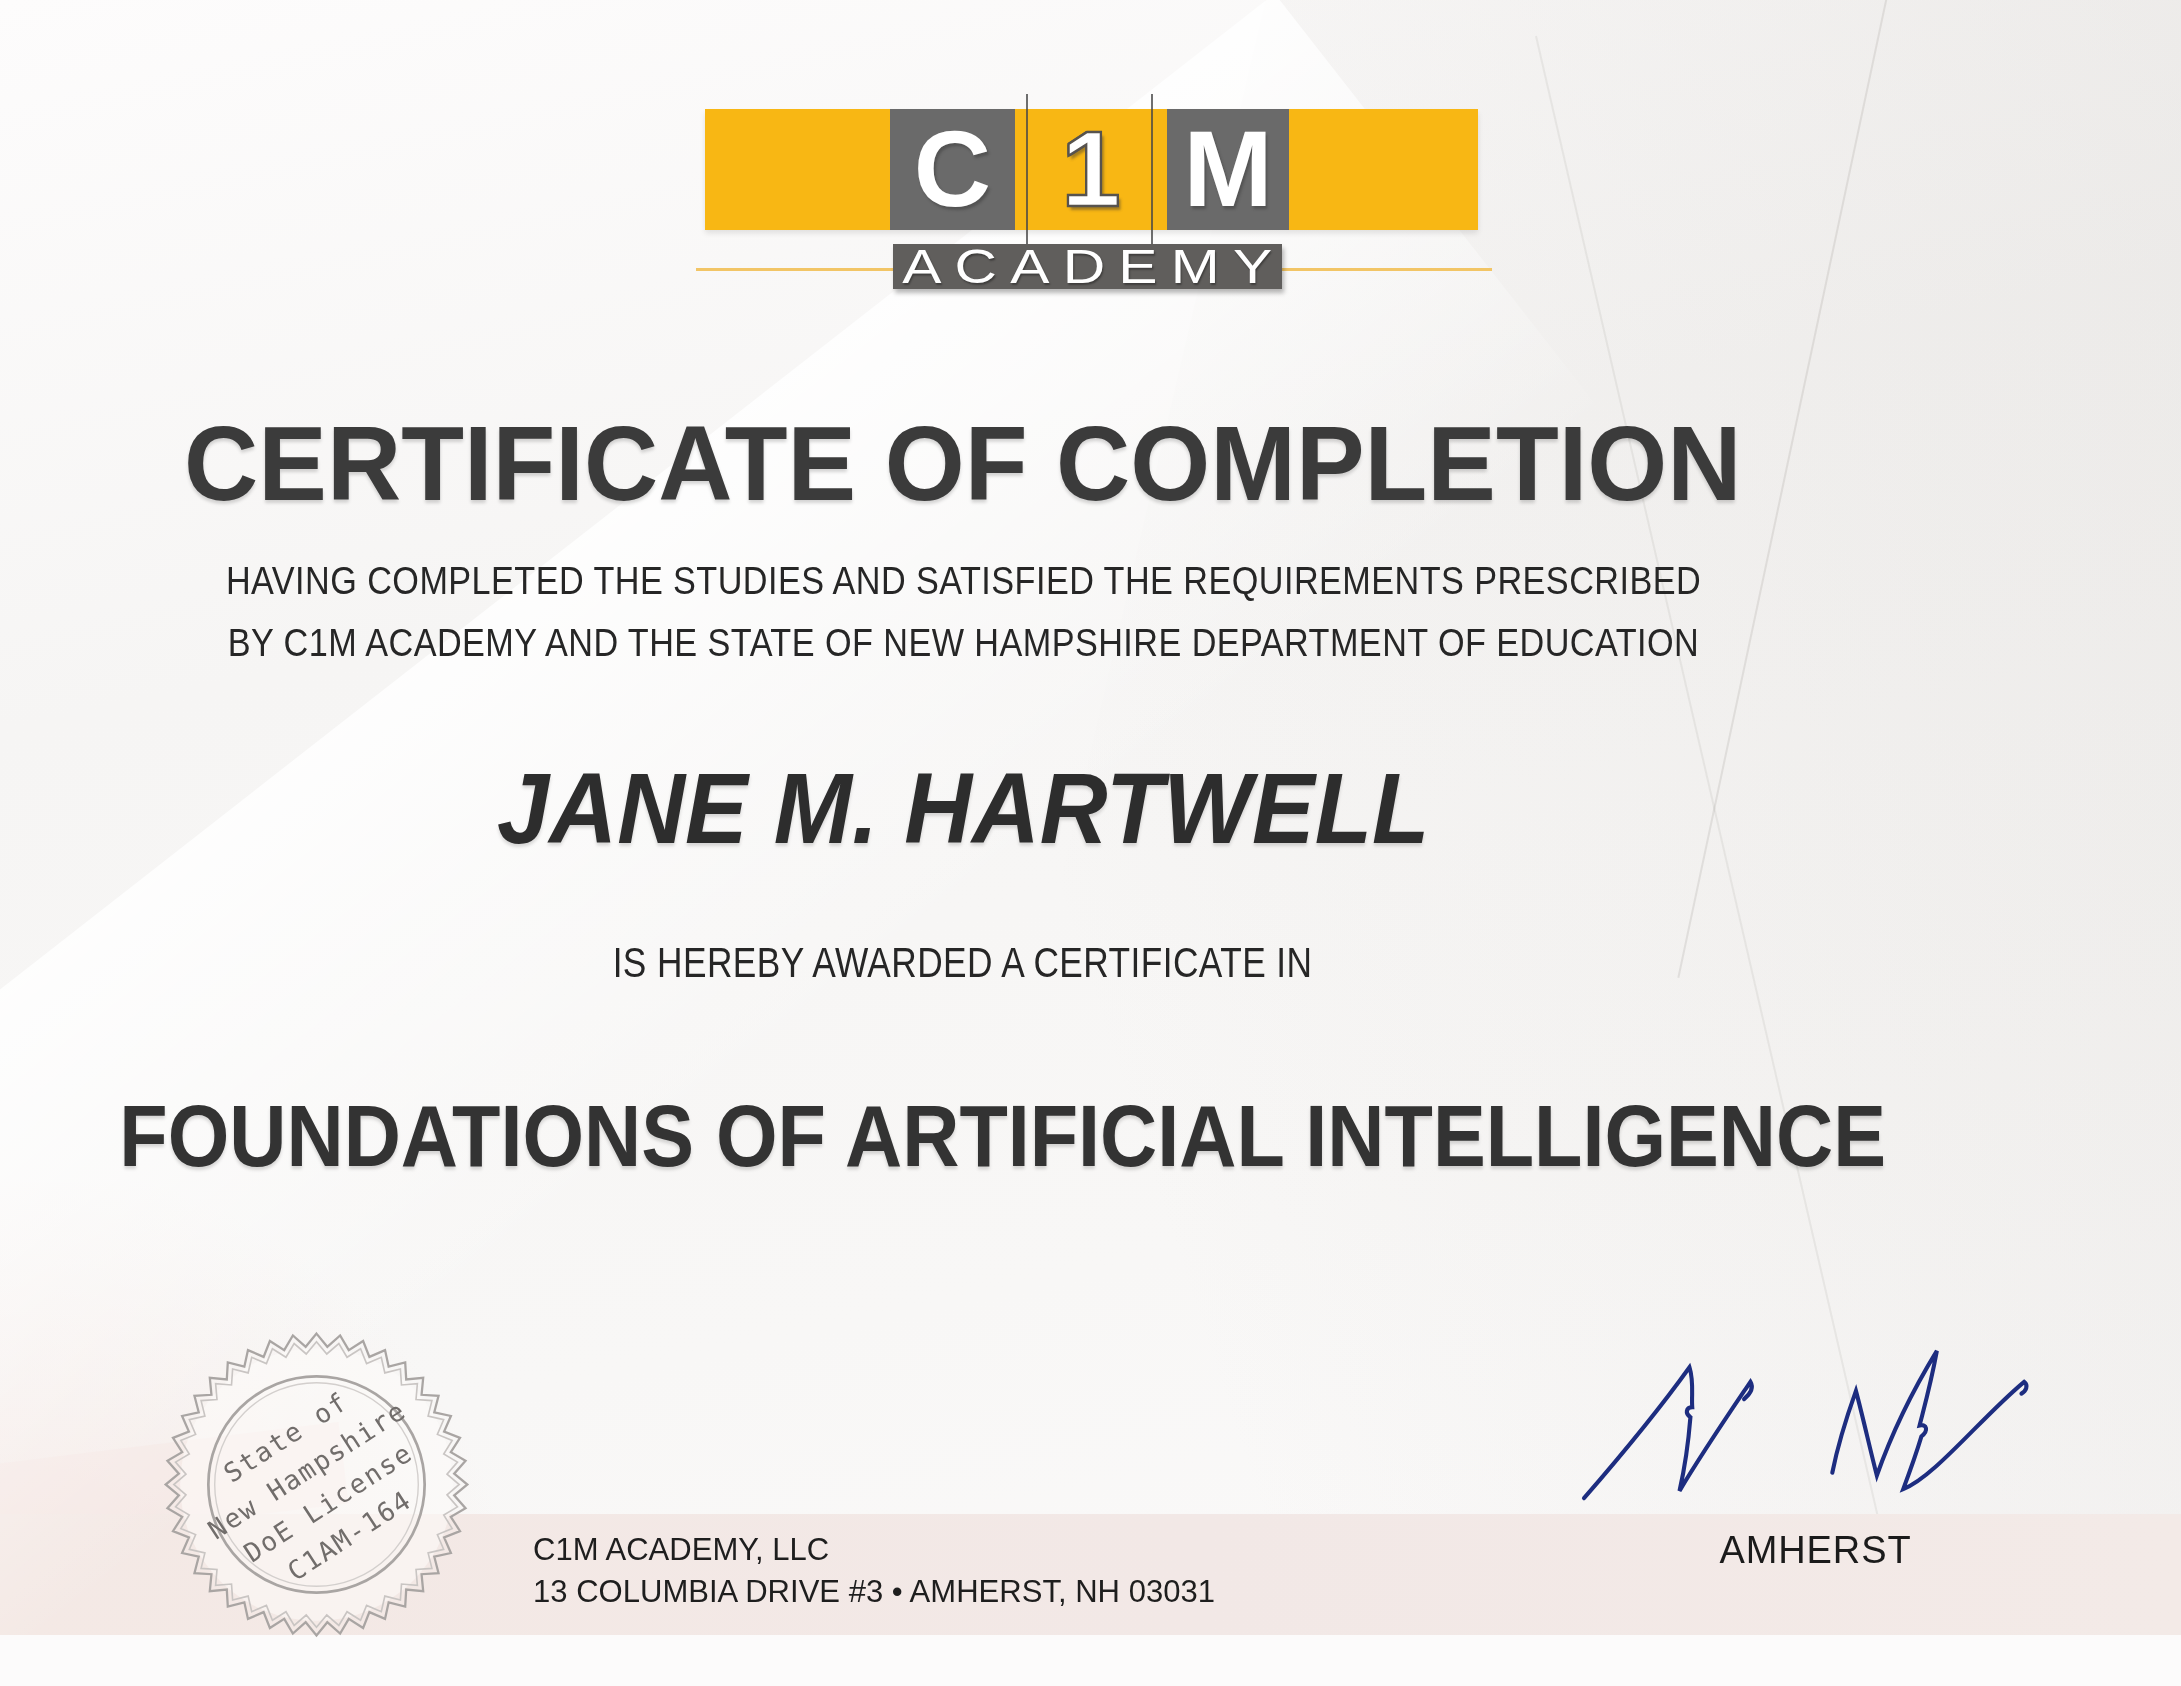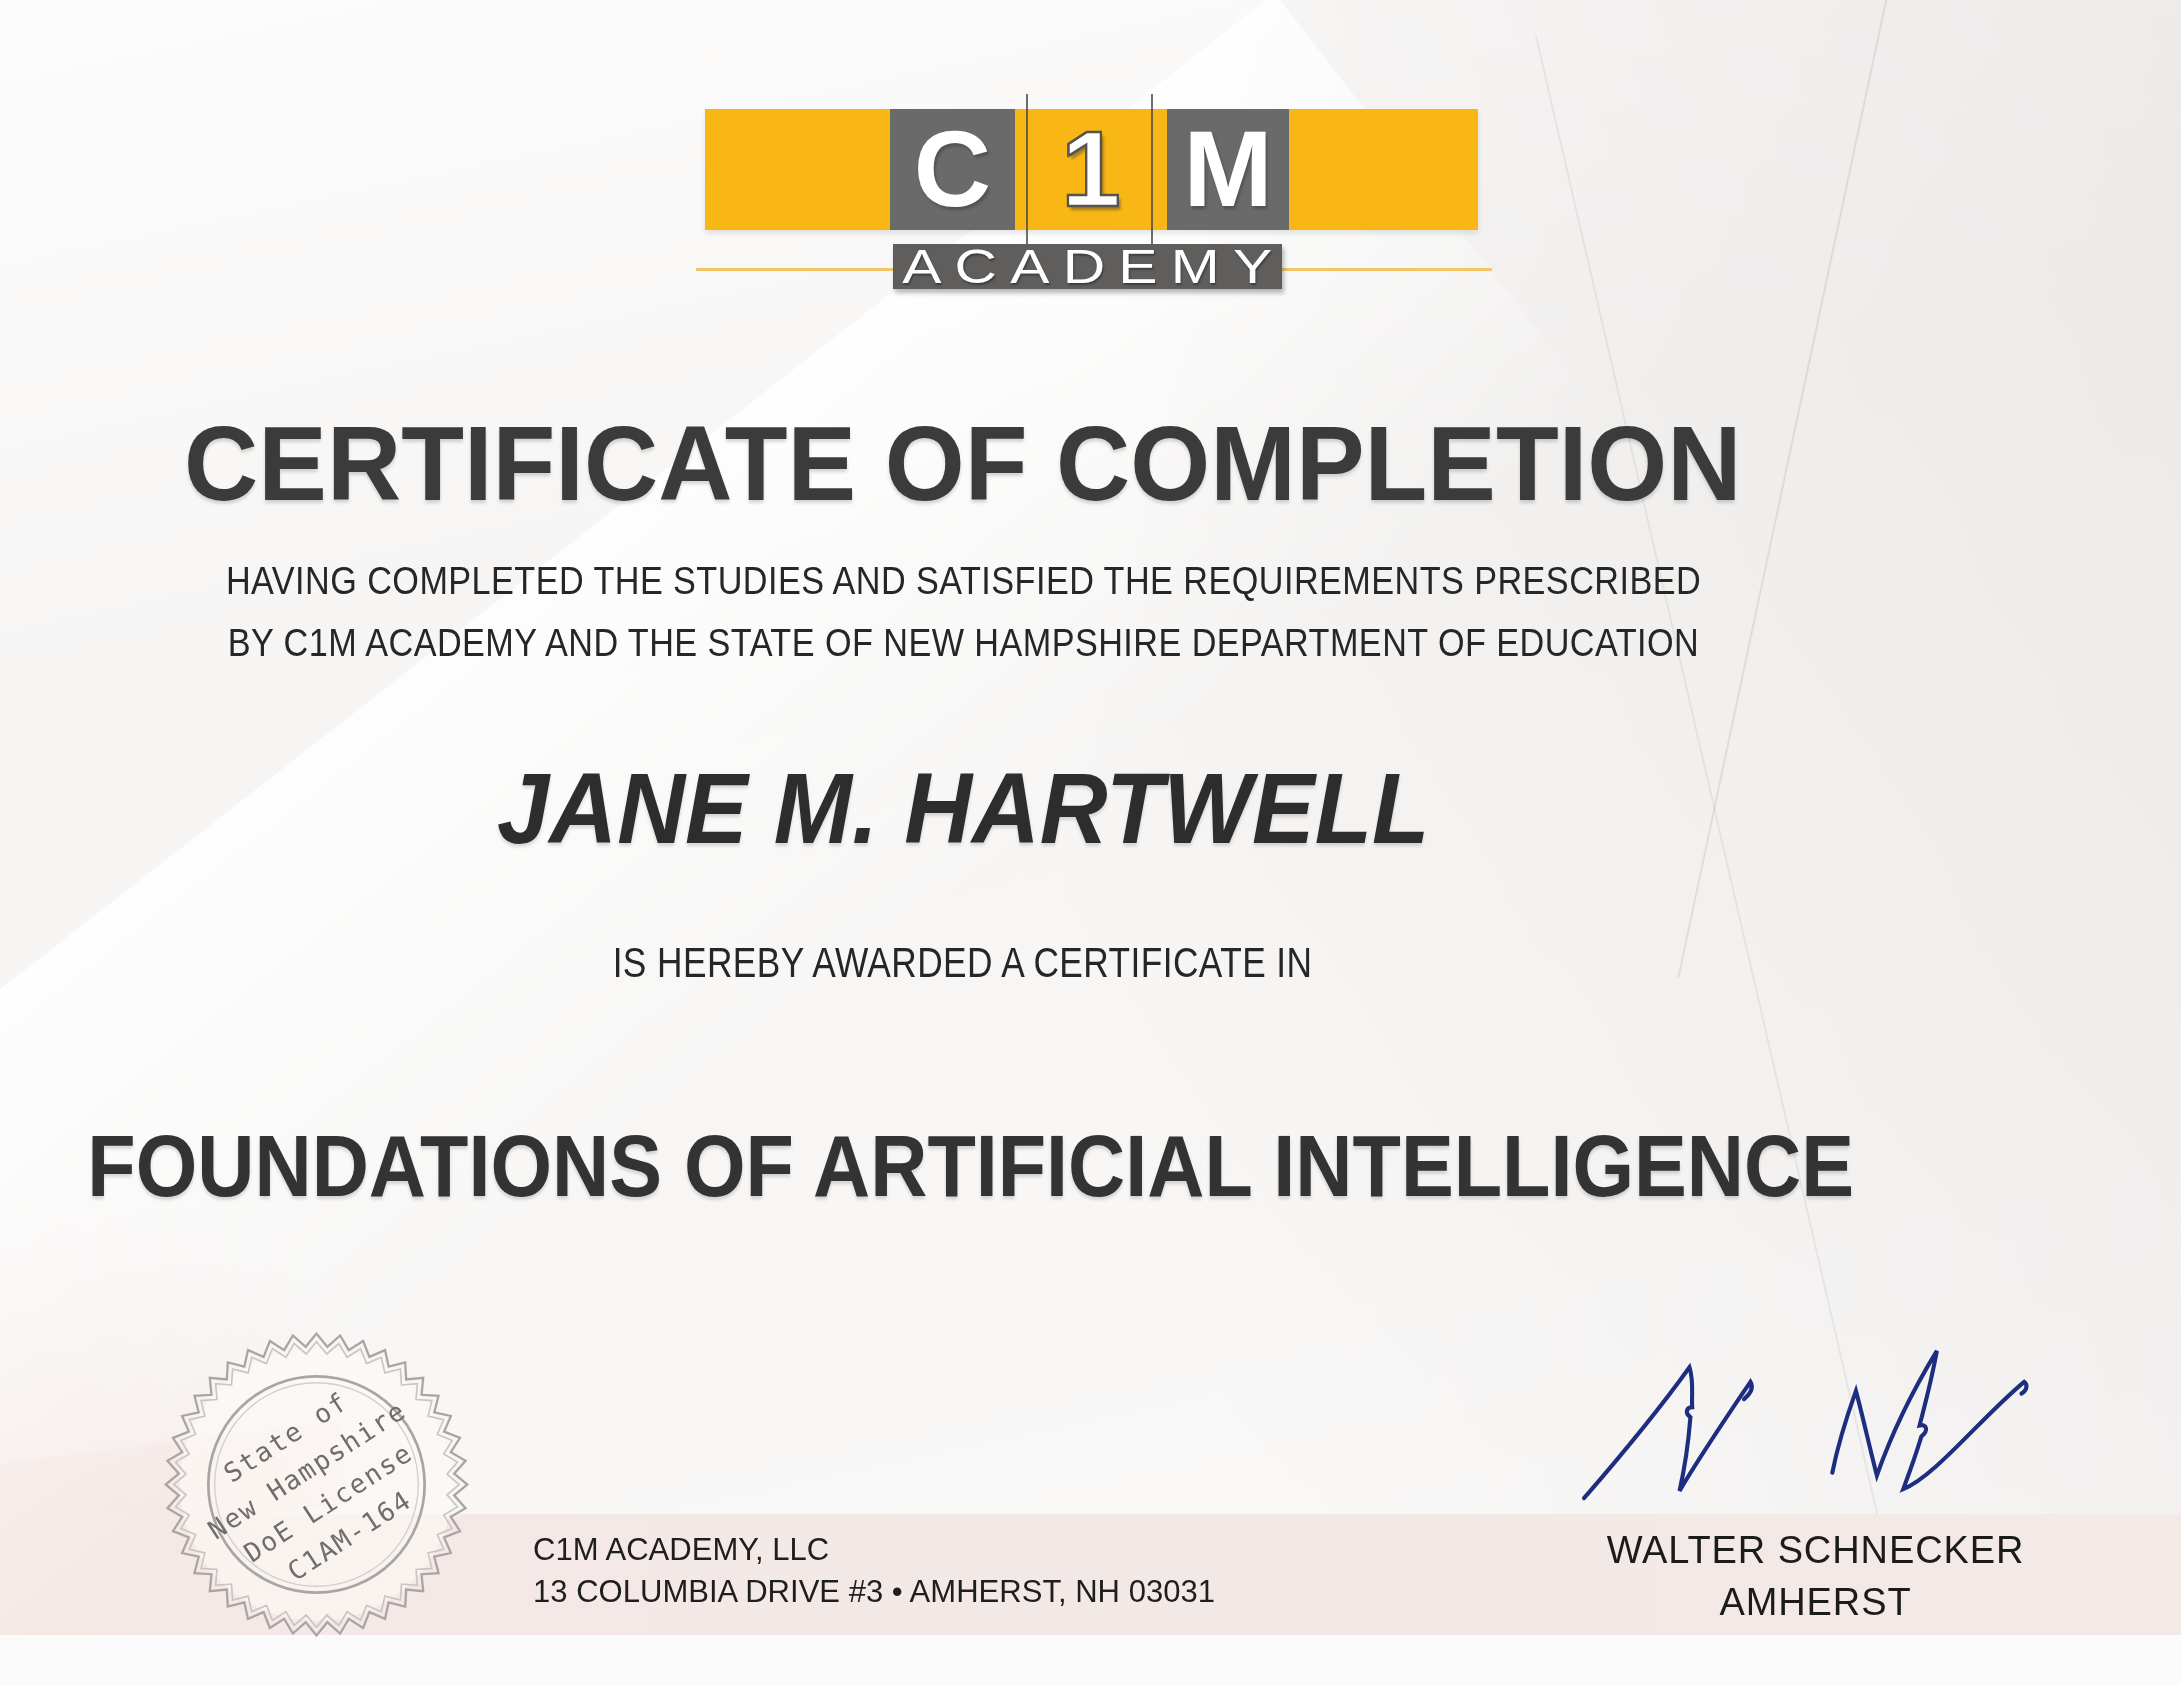--- a/index.html
+++ b/index.html
@@ -93,21 +93,21 @@
     font-size:38px;font-weight:400;color:#262626;line-height:62px;transform:scaleX(.90);
     letter-spacing:0.5px;
   }
   .name-row{top:751px;font-style:italic;}
   .name-text{
     font-size:101px;font-weight:bold;color:#2d2d2d;transform:scaleX(.93);
     text-shadow:0 2.7px 3.6px rgba(0,0,0,.14);
   }
   .award-row{top:939px;}
   .award-text{font-size:42px;font-weight:400;color:#262626;transform:scaleX(.84);letter-spacing:0.5px;}
-  .course-row{top:1116px;}
+  .course-row{top:1086px;margin-left:32px;}
   .course-text{
     font-size:87px;font-weight:bold;color:#333333;transform:scaleX(.91);
     text-shadow:0 2.7px 3.6px rgba(0,0,0,.15);
   }
   
   .org-block{
     position:absolute;left:533px;top:1528px;color:#1e1e1e;
     font-size:32px;line-height:42px;transform:scaleX(.97);transform-origin:0 50%;
     white-space:nowrap;
   }
@@ -199,18 +199,17 @@
              C 362 110, 388 60, 410 24 C 403 62, 395 90, 391 106
              C 399 104, 401 112, 393 118 C 387 138, 379 160, 373 176
              C 408 162, 458 98, 506 58 C 511 62, 508 68, 503 71" fill="none" stroke="#1D2D80" stroke-width="4.5" stroke-linecap="round"></path>
   </svg>
 
   <div class="org-block">
     <div>C1M ACADEMY, LLC</div>
     <div>13 COLUMBIA DRIVE #3 • AMHERST, NH 03031</div>
   </div>
   <div class="signer-block">
-    <div>WALTER SCHNECKER</div>
     <div>AMHERST</div>
   </div>
 
 </div>
 
 
 </body></html>

